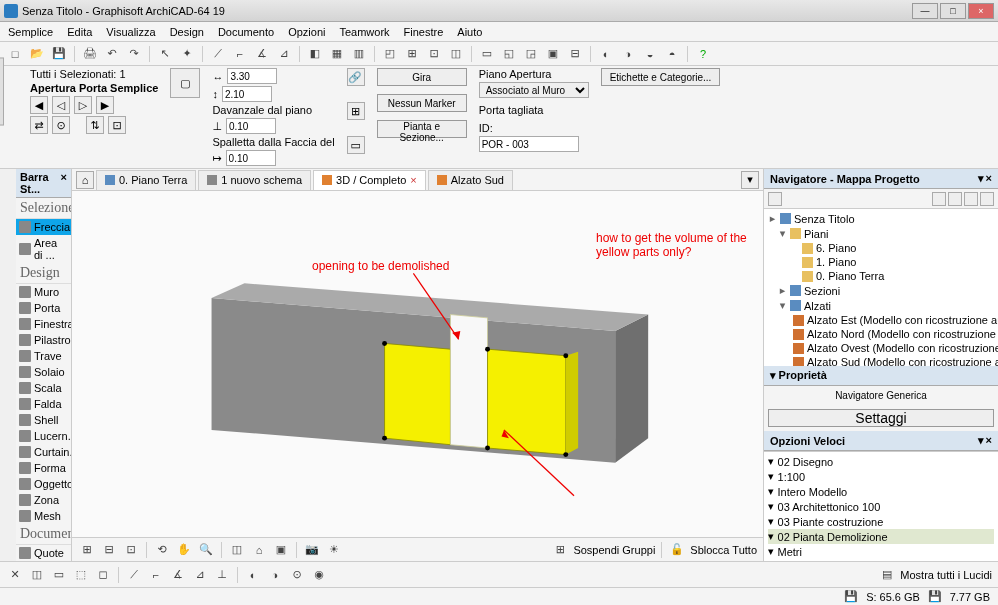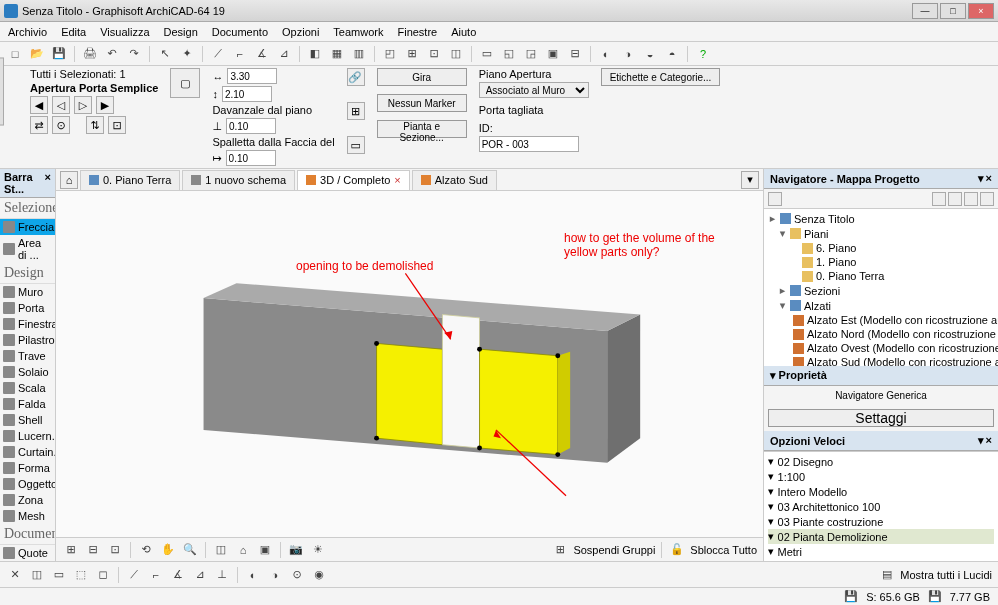--- a/index.html
+++ b/index.html
@@ -15,21 +15,21 @@
 .toolbar { height: 24px; display: flex; align-items: center; gap: 4px; padding: 0 6px; background: #f4f4f4; border-bottom: 1px solid #ccc; }
 .tb-btn { width: 18px; height: 18px; border: 1px solid transparent; display: flex; align-items: center; justify-content: center; font-size: 11px; color: #444; }
 .tb-sep { width: 1px; height: 16px; background: #ccc; margin: 0 2px; }
 .infobox { background: #f4f4f4; border-bottom: 1px solid #ccc; padding: 2px 4px; display: flex; gap: 12px; font-size: 10px; }
 .infobox .col { display: flex; flex-direction: column; gap: 2px; }
 .infobox .row { display: flex; align-items: center; gap: 4px; }
 .infobox input, .infobox select { font-size: 10px; height: 16px; border: 1px solid #aaa; padding: 0 2px; }
 .infobox button { font-size: 10px; height: 18px; border: 1px solid #999; background: #eee; padding: 0 8px; }
 .small-btn { width: 18px; height: 18px; border: 1px solid #aaa; background: #eee; display: inline-flex; align-items: center; justify-content: center; }
 .main-area { flex: 1; display: flex; overflow: hidden; }
-.toolbox { width: 56px; background: #f4f4f4; border-right: 1px solid #ccc; display: flex; flex-direction: column; overflow-y: auto; font-size: 9px; }
+.toolbox { width: 56px; background: #f4f4f4; border-right: 1px solid #ccc; display: flex; flex-direction: column; overflow-y: auto; font-size: 9px; margin-left: 16px; }
 .toolbox-title { background: #d8e4f0; padding: 2px 4px; font-weight: bold; font-size: 10px; border-bottom: 1px solid #aaa; display: flex; justify-content: space-between; }
 .tool-item { display: flex; align-items: center; gap: 3px; padding: 2px 3px; cursor: default; }
 .tool-item.sel { background: #0ea5e9; }
 .tool-item .ic { width: 12px; height: 12px; background: #888; border-radius: 1px; flex-shrink: 0; }
 .tool-section { padding: 2px 4px; color: #666; font-size: 14px; border-bottom: 1px solid #ddd; font-family: Liberation Serif, serif; }
 .center { flex: 1; display: flex; flex-direction: column; overflow: hidden; }
 .tabbar { height: 22px; display: flex; align-items: center; background: #f4f4f4; border-bottom: 1px solid #ccc; gap: 2px; padding: 0 4px; }
 .tab { height: 20px; display: flex; align-items: center; gap: 4px; padding: 0 8px; border: 1px solid #ccc; border-bottom: none; background: #eee; font-size: 10px; }
 .tab.active { background: #fff; }
 .tab .ic { width: 10px; height: 10px; }
@@ -63,21 +63,21 @@
   <div class="app-icon"></div>
   <div class="titlebar-title">Senza Titolo - Graphisoft ArchiCAD-64 19</div>
   <div class="win-btns">
     <div class="win-btn">—</div>
     <div class="win-btn">□</div>
     <div class="win-btn close">×</div>
   </div>
 </div>
 
 <div class="menubar">
-  <span>Archivio</span>
+  <span>Semplice</span>
   <span>Edita</span>
   <span>Visualizza</span>
   <span>Design</span>
   <span>Documento</span>
   <span>Opzioni</span>
   <span>Teamwork</span>
   <span>Finestre</span>
   <span>Aiuto</span>
 </div>
 
@@ -356,21 +356,21 @@
             <circle cx="445" cy="312" r="3"></circle>
             <circle cx="445" cy="192" r="3"></circle>
           </g>
 
         <line x1="355" y1="100" x2="410" y2="180" stroke="#e00" stroke-width="1.5"></line>
           <polygon points="410,180 402,172 412,170" fill="#e00"></polygon>
         <line x1="465" y1="290" x2="550" y2="370" stroke="#e00" stroke-width="1.5"></line>
           <polygon points="465,290 471,300 462,298" fill="#e00"></polygon>
       </svg>
       <div class="annotation" style="left:240px;top:68px">opening to be demolished</div>
-      <div class="annotation" style="left:508px;top:40px;width:170px">how to get the volume of the yellow parts only?</div>
+      <div class="annotation" style="left:524px;top:40px;width:170px">how to get the volume of the yellow parts only?</div>
       
     </div>
 
     <div class="toolbar" style="border-top:1px solid #ccc;border-bottom:none">
       <div class="tb-btn">⊞</div>
       <div class="tb-btn">⊟</div>
       <div class="tb-btn">⊡</div>
       <div class="tb-sep"></div>
       <div class="tb-btn">⟲</div>
       <div class="tb-btn">✋</div>

